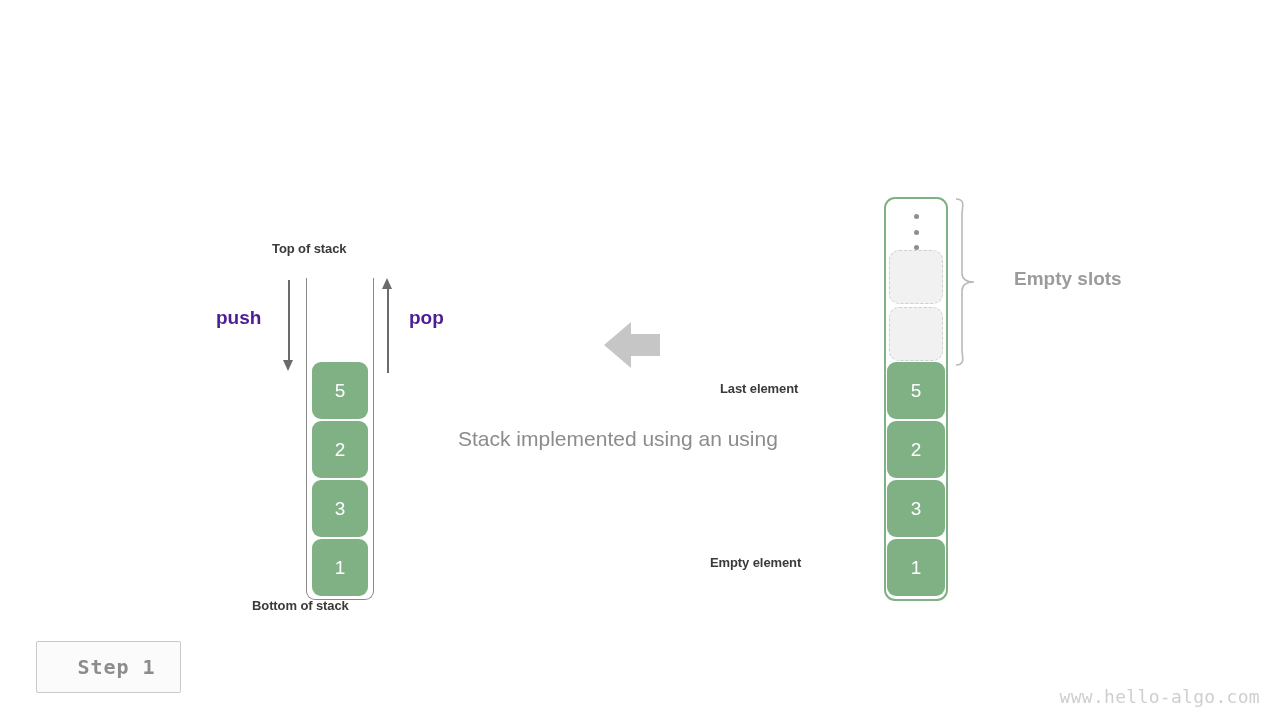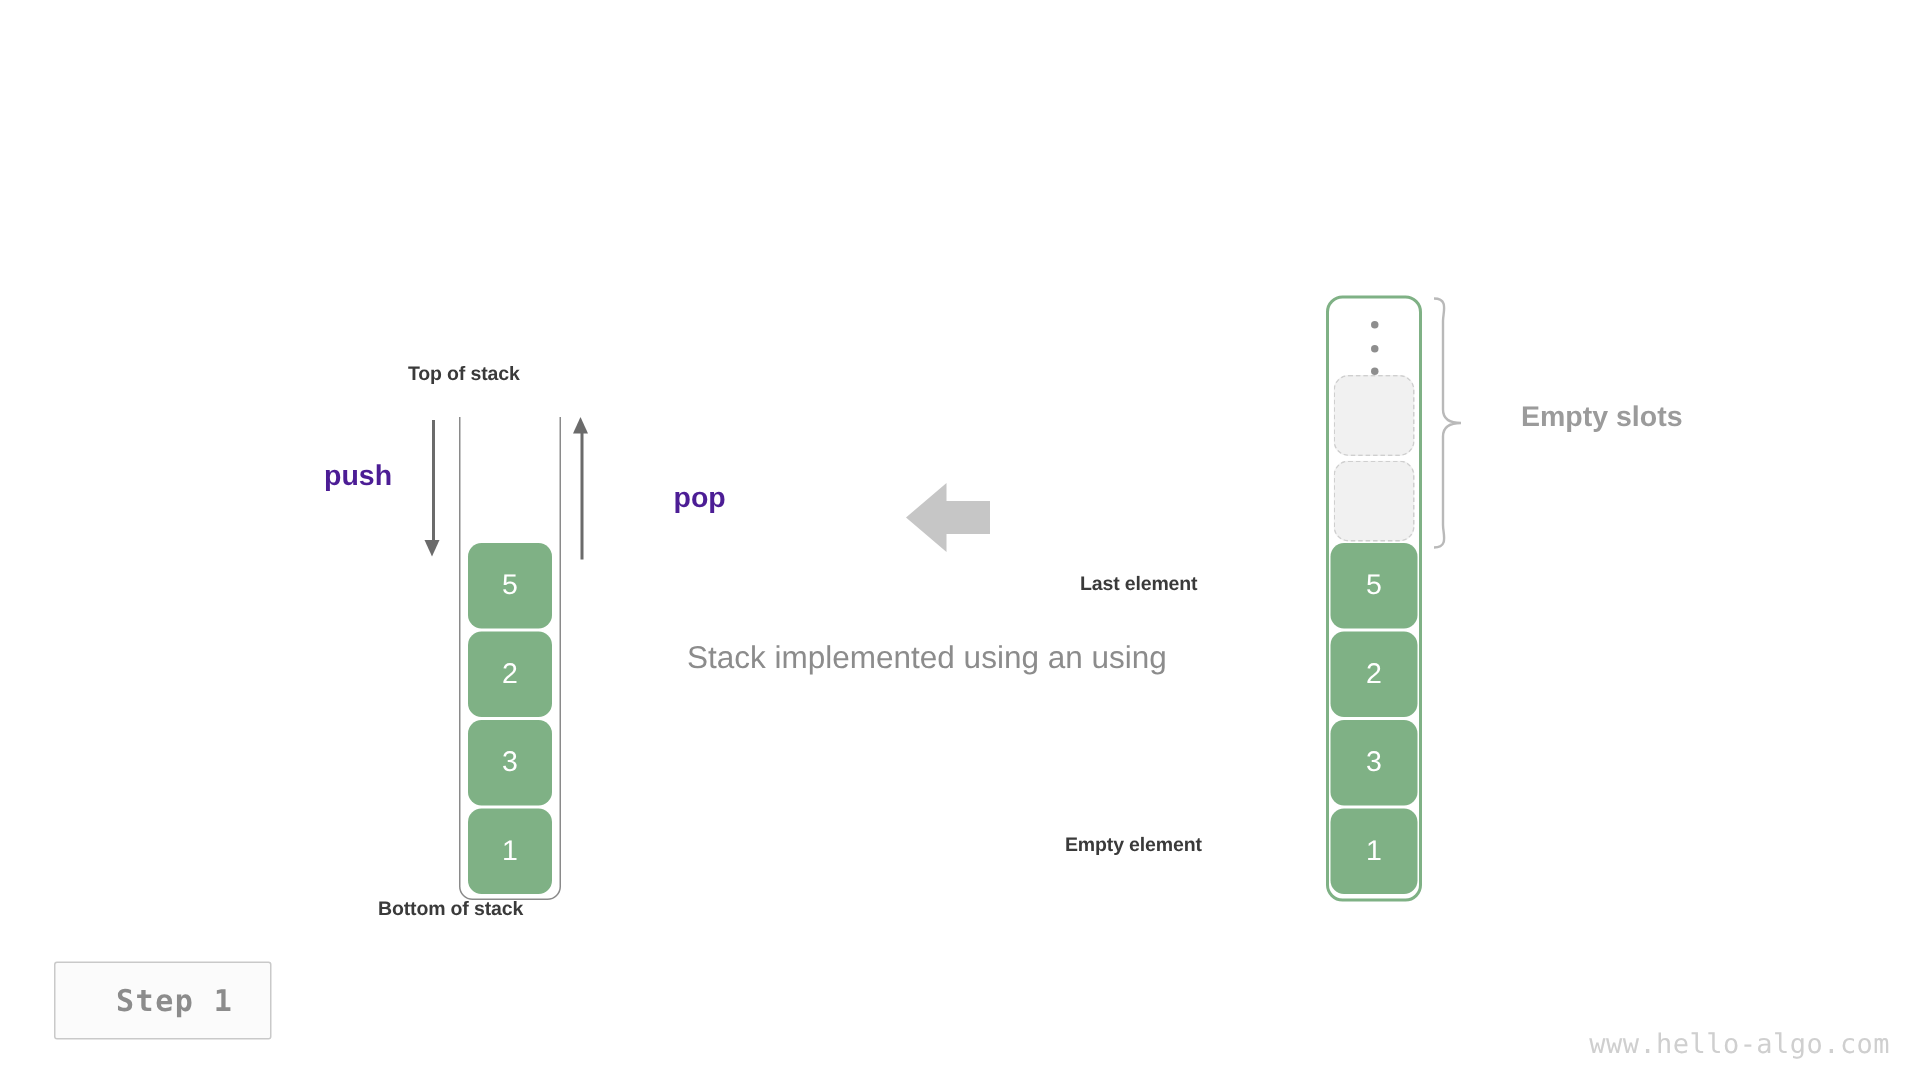--- a/index.html
+++ b/index.html
@@ -101,21 +101,21 @@
   #push-arrow-head  { left: 103px; top: 130px; border-top: 11px solid #6b6b6b; }
   #pop-arrow-line   { left: 207px; top: 58px;  height: 85px; }
   #pop-arrow-head   { left: 202px; top: 48px;  border-bottom: 11px solid #6b6b6b; }
 
   .op-label {
     font-size: 19px;
     font-weight: bold;
     color: #4c1d95;
   }
   #push-label { left: 36px; top: 77px; }
-  #pop-label  { left: 229px; top: 92px; margin-left: 40px; }
+  #pop-label  { left: 229px; top: 77px; }
 
   
   #center-arrow {
     left: 604px;
     top: 322px;
     width: 56px;
     height: 46px;
   }
   #center-caption {
     left: 458px;

